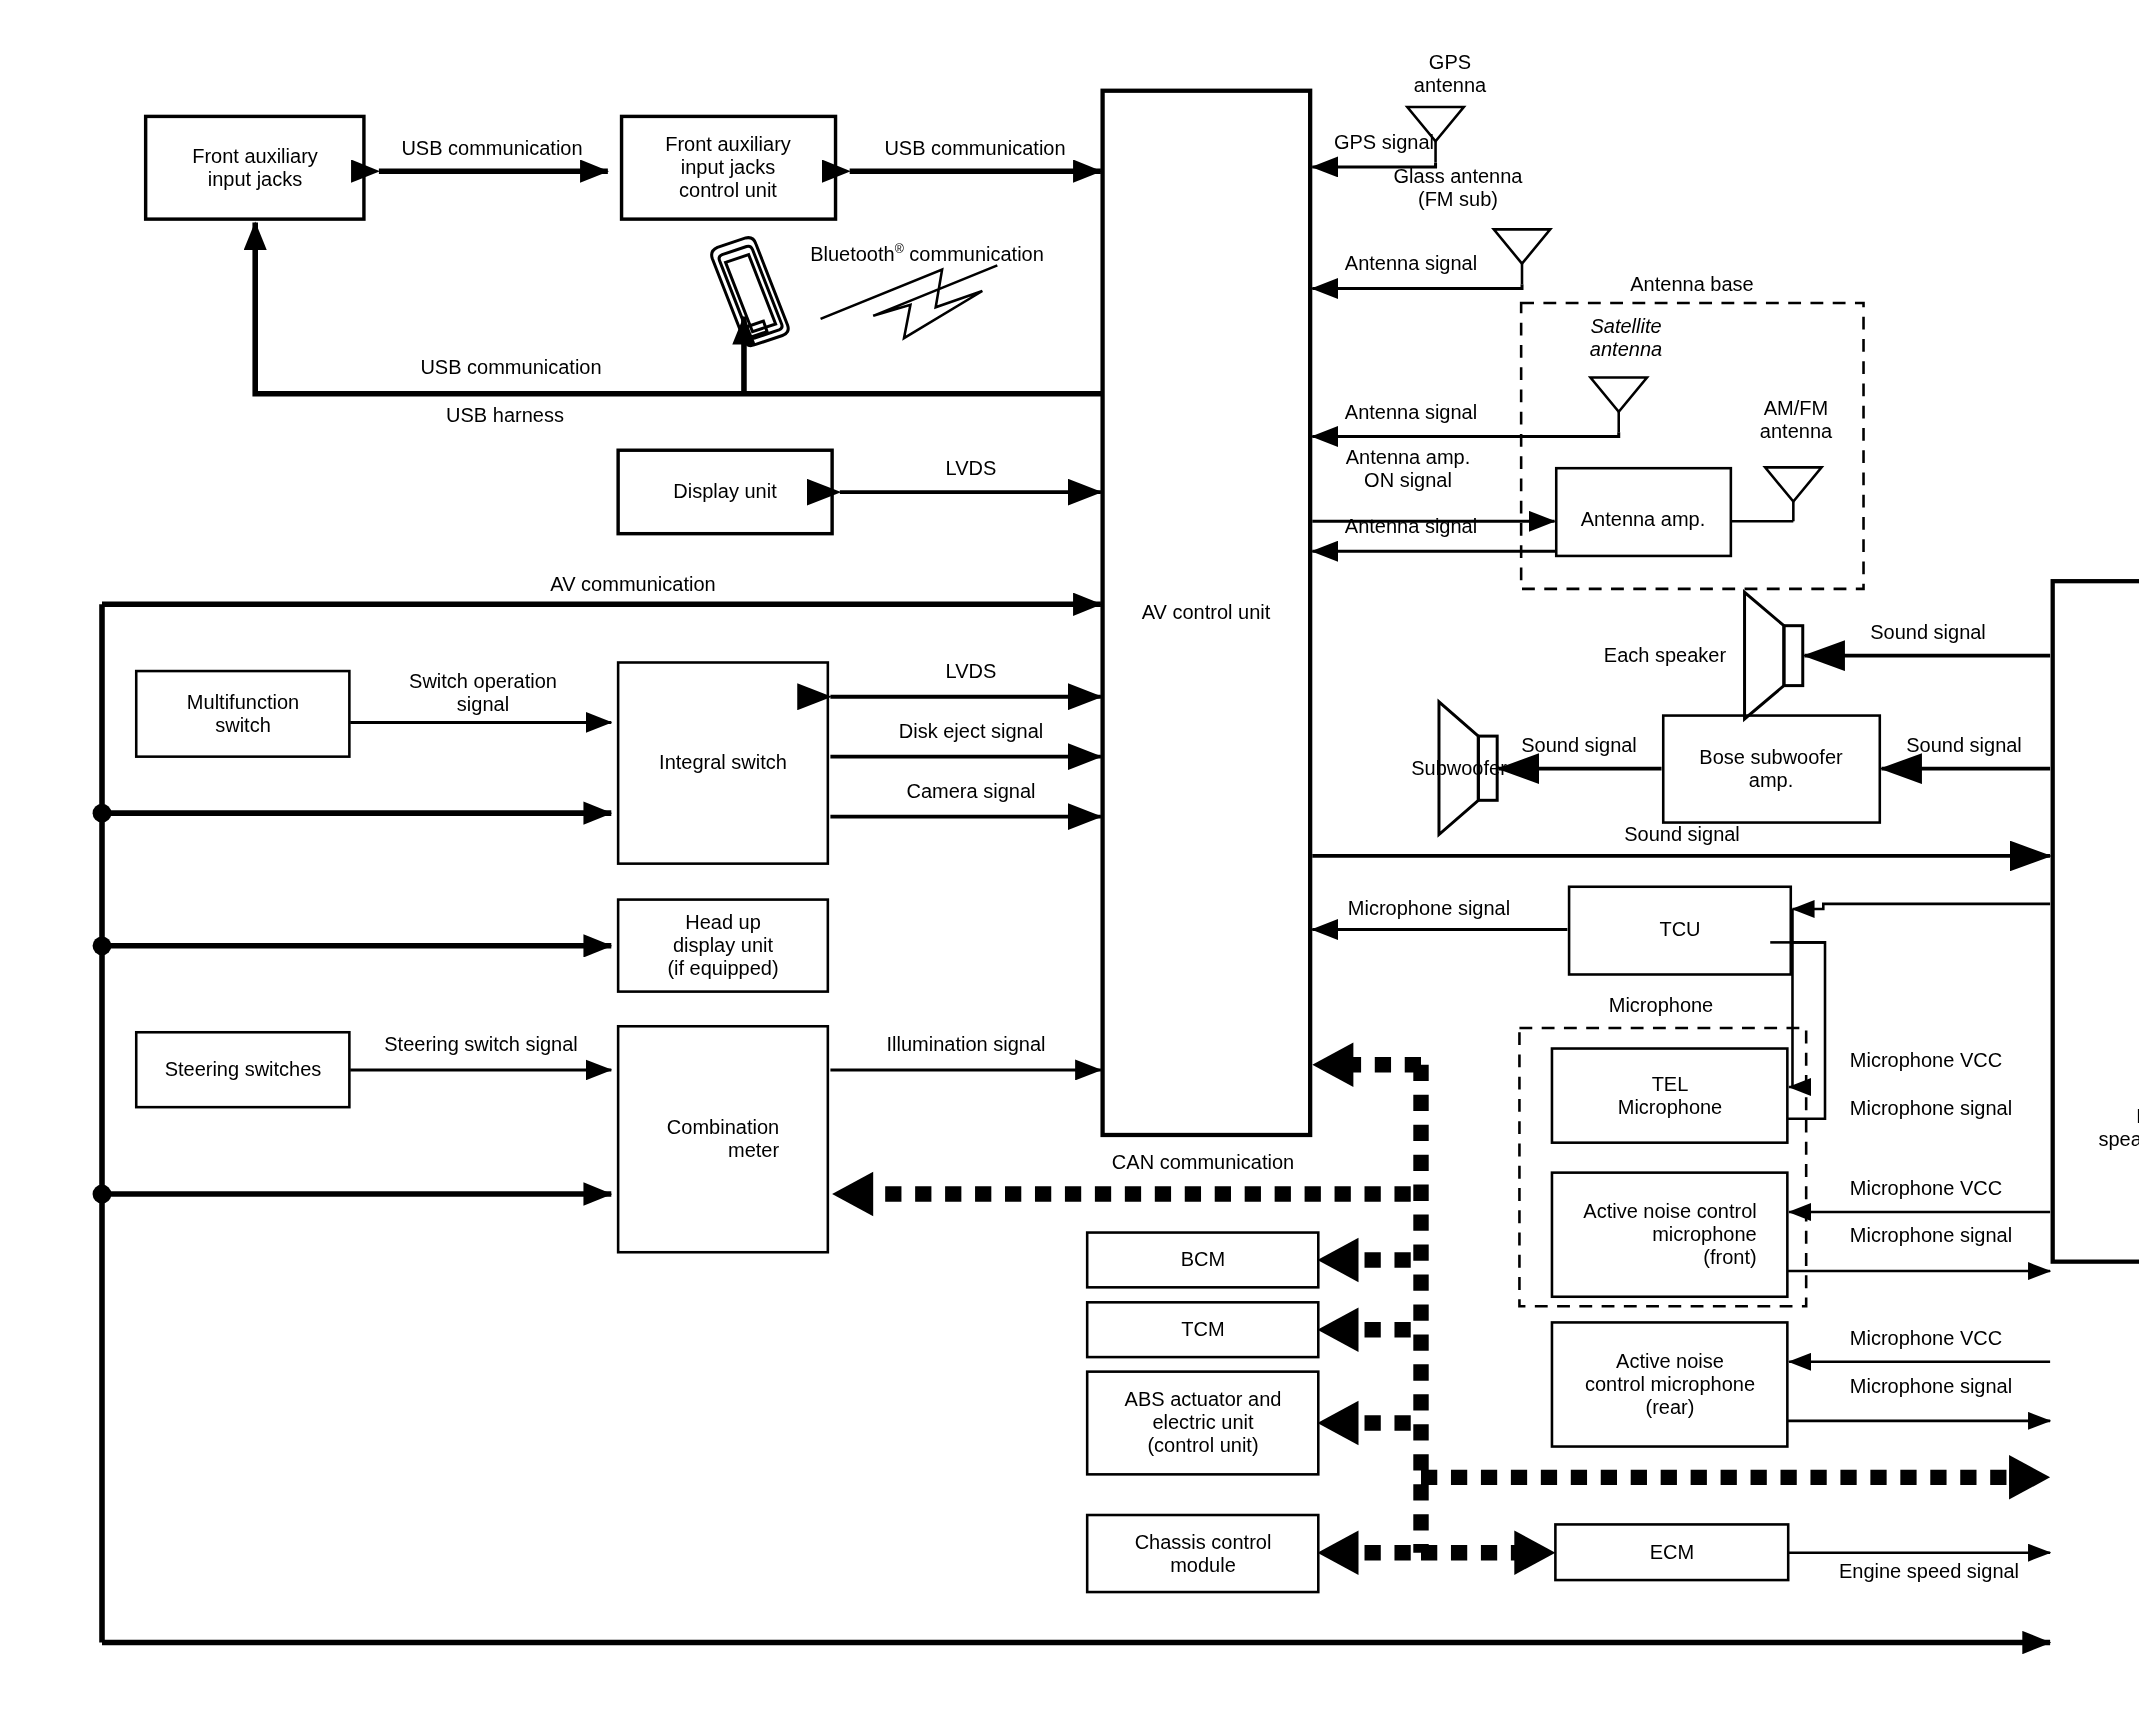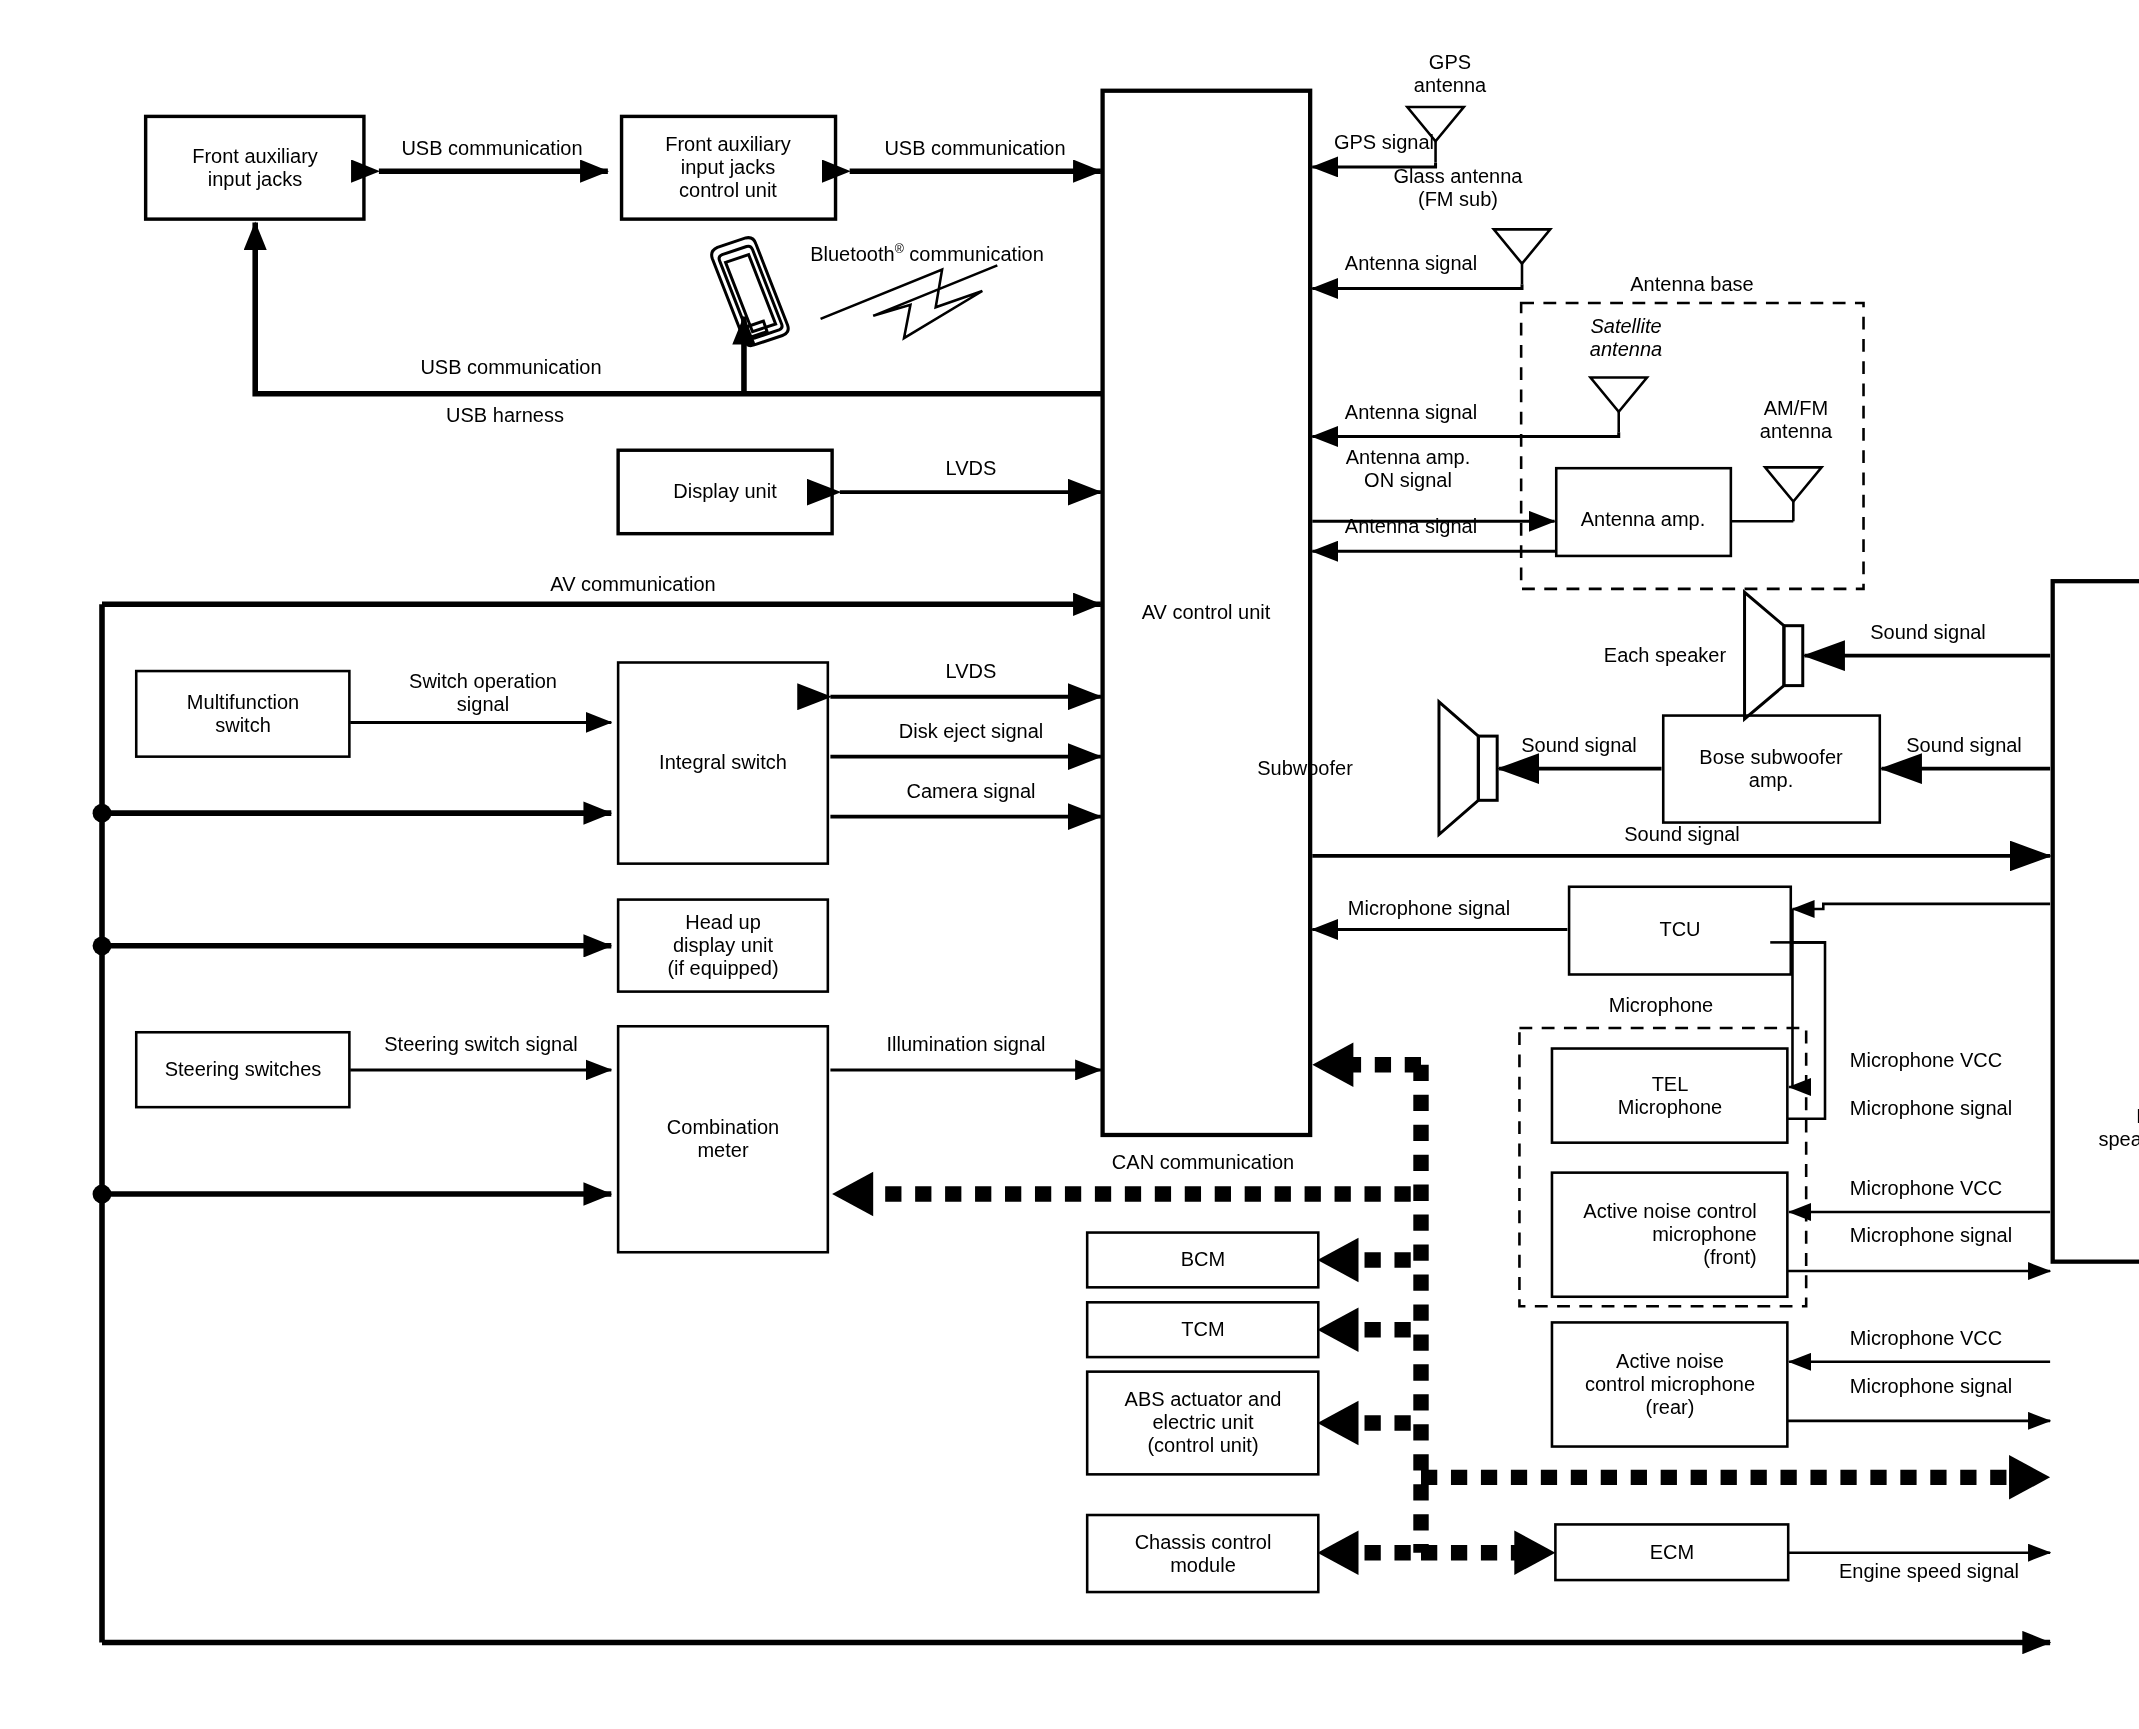--- a/index.html
+++ b/index.html
@@ -199,21 +199,21 @@
 <div class="lbl box-lbl c fs" style="left:725px;top:492px;">Display unit</div>
 <div class="lbl box-lbl c fs" style="left:1206px;top:613px;">AV control unit</div>
 
 <div class="lbl box-lbl c fs" style="left:243px;top:714px;">Multifunction
 switch</div>
 <div class="lbl box-lbl c fs" style="left:723px;top:763px;">Integral switch</div>
 <div class="lbl box-lbl c fs" style="left:723px;top:946px;">Head up
 display unit
 (if equipped)</div>
 <div class="lbl box-lbl c fs" style="left:243px;top:1070px;">Steering switches</div>
-<div class="lbl box-lbl c fs" style="left:723px;top:1139px;">Combination
+<div class="lbl box-lbl c fs" style="left:723px;top:1139px;text-align:right;">Combination
 meter</div>
 
 <div class="lbl box-lbl c fs" style="left:1203px;top:1260px;">BCM</div>
 <div class="lbl box-lbl c fs" style="left:1203px;top:1330px;">TCM</div>
 <div class="lbl box-lbl c fs" style="left:1203px;top:1423px;">ABS actuator and
 electric unit
 (control unit)</div>
 <div class="lbl box-lbl c fs" style="left:1203px;top:1554px;">Chassis control
 module</div>
 
@@ -240,21 +240,21 @@
 
 <div class="lbl box-lbl c fs" style="left:1450px;top:74px;">GPS
 antenna</div>
 <div class="lbl box-lbl c fs" style="left:1458px;top:188px;">Glass antenna
 (FM sub)</div>
 <div class="lbl box-lbl c fs" style="left:1626px;top:338px;font-style:italic;">Satellite
 antenna</div>
 <div class="lbl box-lbl c fs" style="left:1796px;top:420px;">AM/FM
 antenna</div>
 <div class="lbl box-lbl c fs" style="left:1665px;top:656px;">Each speaker</div>
-<div class="lbl box-lbl c fs" style="left:1305px;top:769px;">Subwoofer</div>
+<div class="lbl box-lbl c fs" style="left:1459px;top:769px;">Subwoofer</div>
 
 <div class="lbl box-lbl c fs" style="left:492px;top:149px;">USB communication</div>
 <div class="lbl box-lbl c fs" style="left:975px;top:149px;">USB communication</div>
 <div class="lbl box-lbl c fs" style="left:511px;top:368px;">USB communication</div>
 <div class="lbl box-lbl c fs" style="left:505px;top:416px;">USB harness</div>
 
 <div class="lbl c fs" style="left:927px;top:254px;"><span>Bluetooth</span><sup>®</sup><span> communication</span></div>
 
 <div class="lbl box-lbl c fs" style="left:971px;top:469px;">LVDS</div>
 <div class="lbl box-lbl c fs" style="left:621px;top:585px;margin-left:12px;">AV communication</div>

